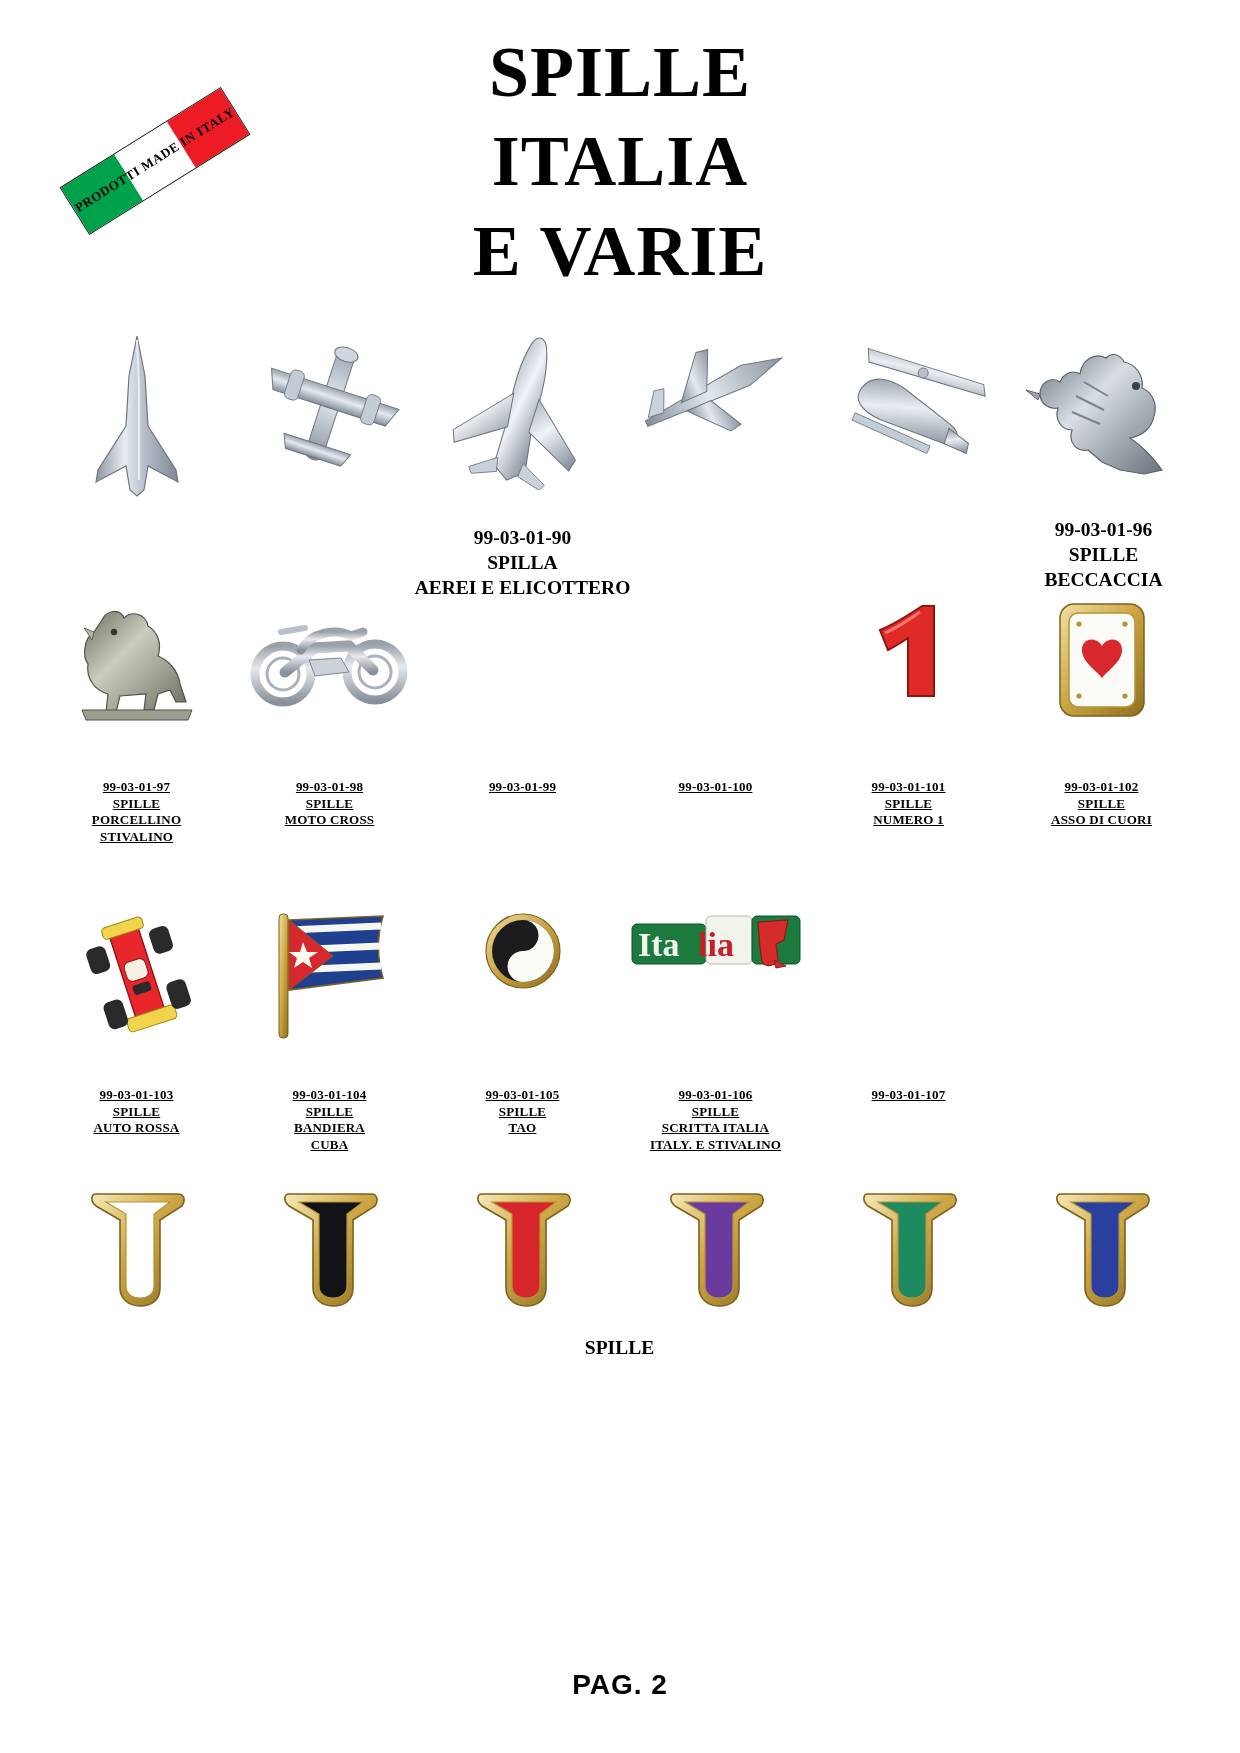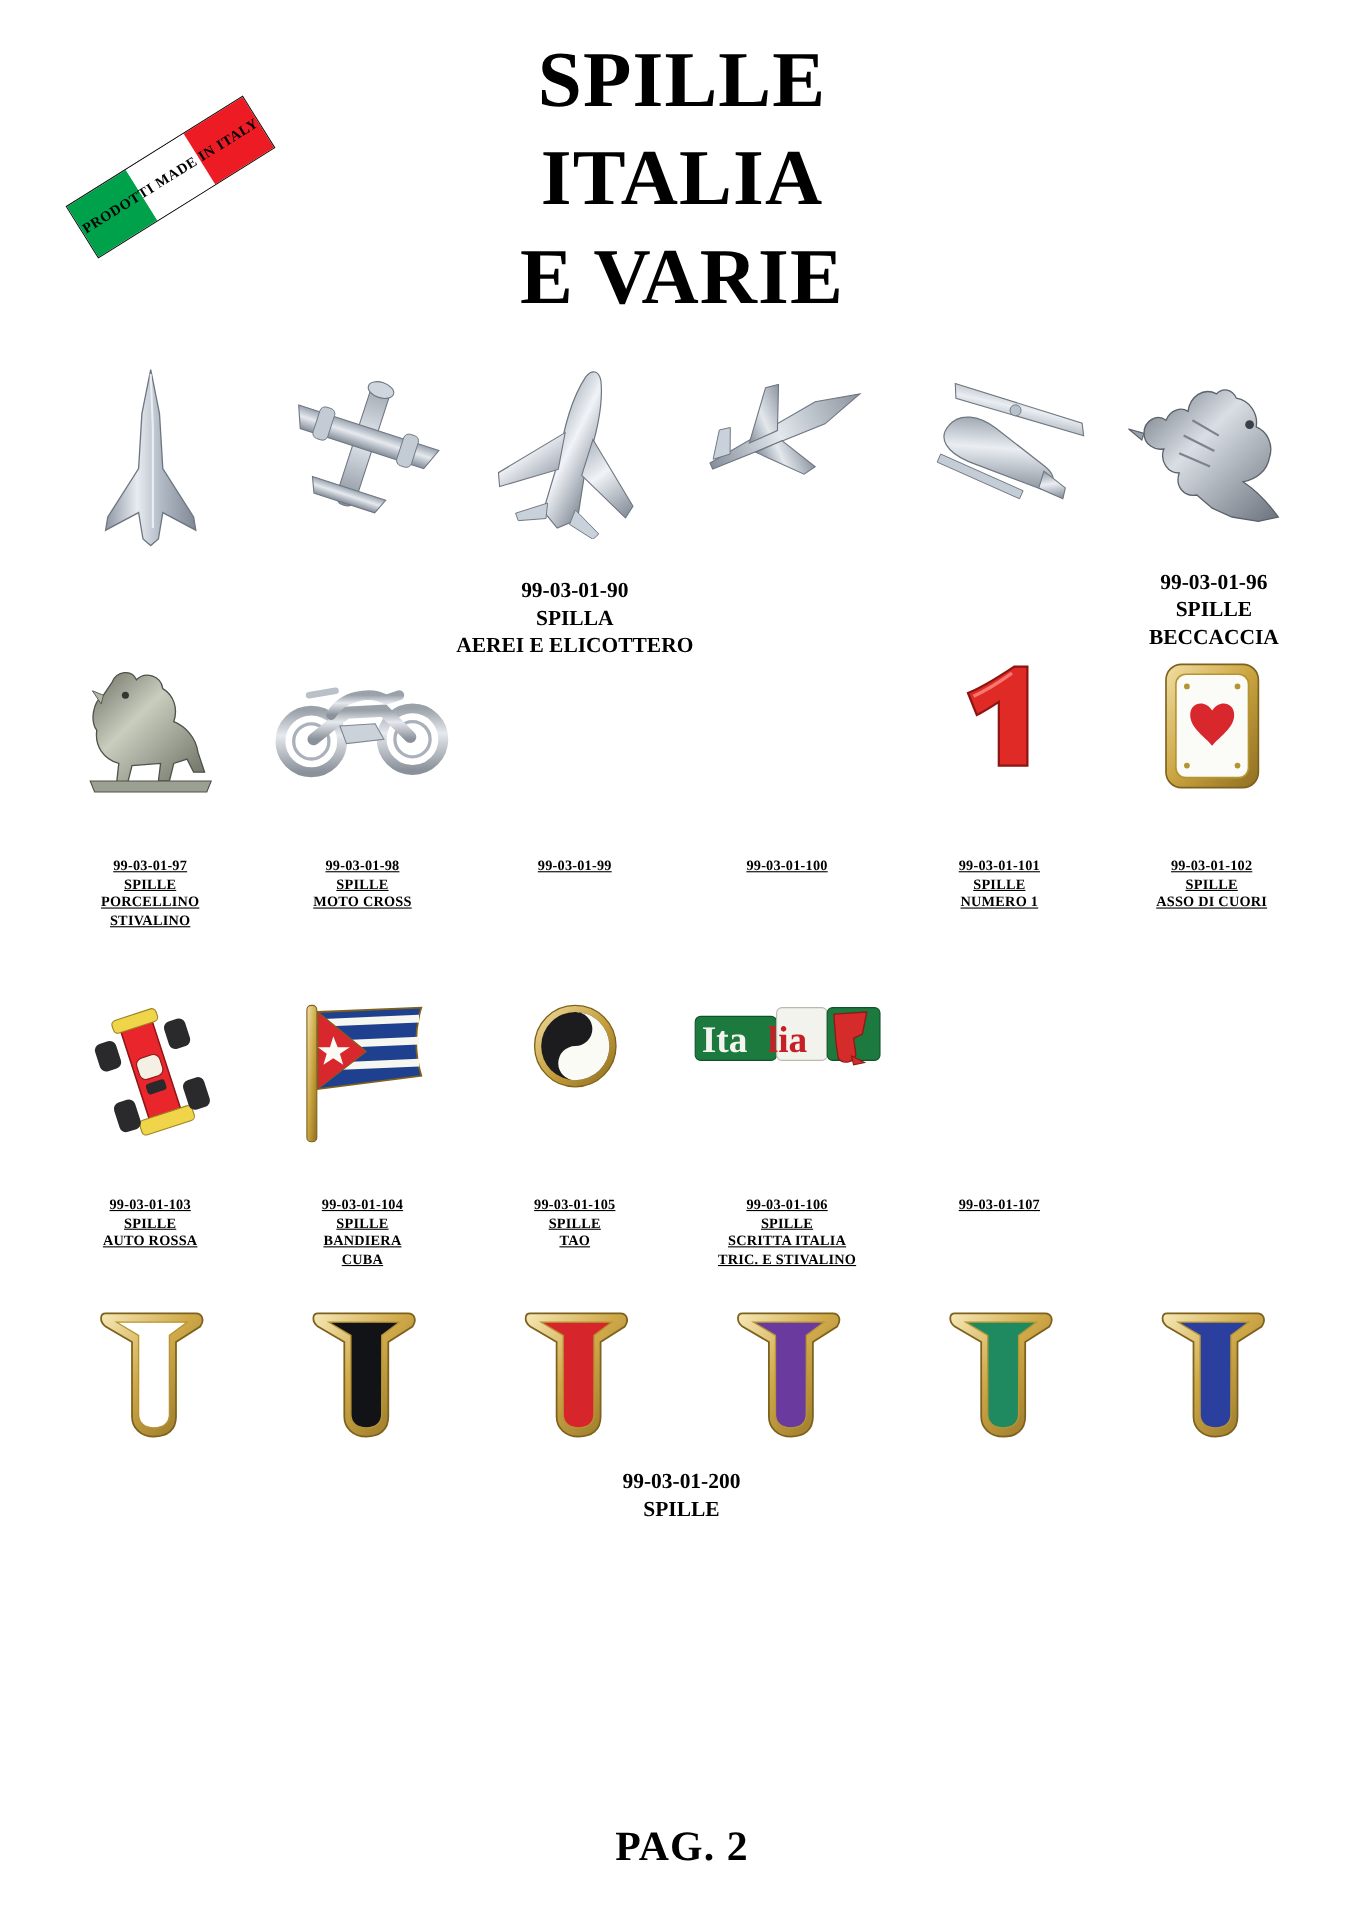--- a/index.html
+++ b/index.html
@@ -122,23 +122,23 @@
   }
   .span-caption .ln { display: block; }
 
   
   .page-number {
     position: absolute;
     bottom: 52px;
     left: 0;
     width: 1240px;
     text-align: center;
-    font-family: Liberation Serif, serif;
+    font-family: Liberation Sans, sans-serif;
     font-weight: bold;
-    font-size: 38px;
+    font-size: 28px;
     letter-spacing: 1px;
   }
 
   
   svg { display: block; }
 </style>
 </head>
 <body>
 
 <div class="page-title">
@@ -490,21 +490,21 @@
           <text x="12" y="50" font-family="Liberation Serif, serif" font-size="34" font-weight="bold" fill="#f4f4ef">Ita</text>
           <text x="72" y="50" font-family="Liberation Serif, serif" font-size="34" font-weight="bold" fill="#c62026">lia</text>
           <path d="M132 16 L162 14 L158 34 L150 38 L152 52 C152 60 140 62 136 56 L134 42 Z" fill="#d62b2b" stroke="#8d1818" stroke-width="1.2"></path>
           <path d="M148 54 L160 60 L150 62 Z" fill="#d62b2b" stroke="#8d1818" stroke-width="1"></path>
         </svg>
       </div>
       <div class="caption">
         <span class="ln">99-03-01-106</span>
         <span class="ln">SPILLE</span>
         <span class="ln">SCRITTA ITALIA</span>
-        <span class="ln">TRIC. E STIVALINO</span>
+        <span class="ln">ITALY. E STIVALINO</span>
       </div>
     </div>
 
     <div class="cell">
       <div class="art"></div>
       <div class="caption">
         <span class="ln">99-03-01-107</span>
       </div>
     </div>
 
@@ -567,20 +567,19 @@
     <div class="cell">
       <div class="art">
         <svg width="110" height="130" viewBox="0 0 110 130">
           <path d="M14 10 L96 10 C102 10 104 16 100 22 L78 36 L78 104 C78 116 70 122 58 122 C46 122 38 114 38 104 L38 36 L14 22 C8 17 9 10 14 10 Z" fill="url(#goldT)" stroke="#7d611c" stroke-width="1.6"></path>
           <path d="M24 18 L88 18 L72 30 L72 102 C72 110 66 114 58 114 C50 114 44 110 44 102 L44 30 Z" fill="#2b3f9e" stroke="#b79434" stroke-width="1.2"></path>
         </svg>
       </div>
     </div>
 
     <div class="span-caption" style="left:290px; top:152px; width:579px;">
-      <span class="ln">99-03-01-200</span>
       <span class="ln">SPILLE</span>
     </div>
   </div>
 
 </div>
 
 <div class="page-number">PAG. 2</div>
 
 </body></html>

